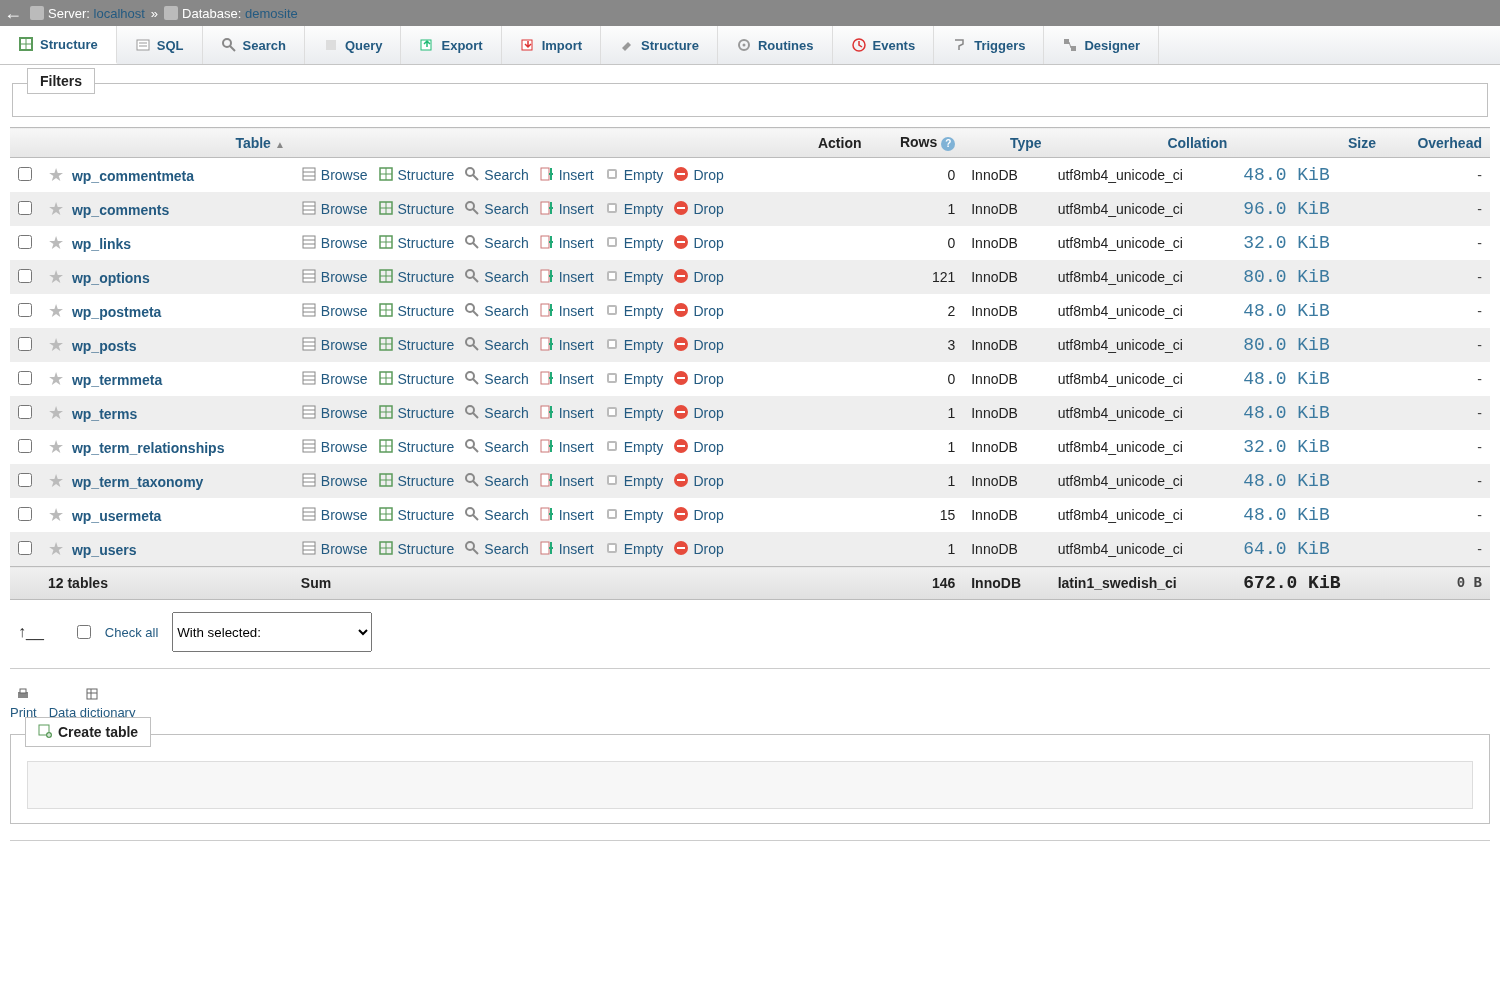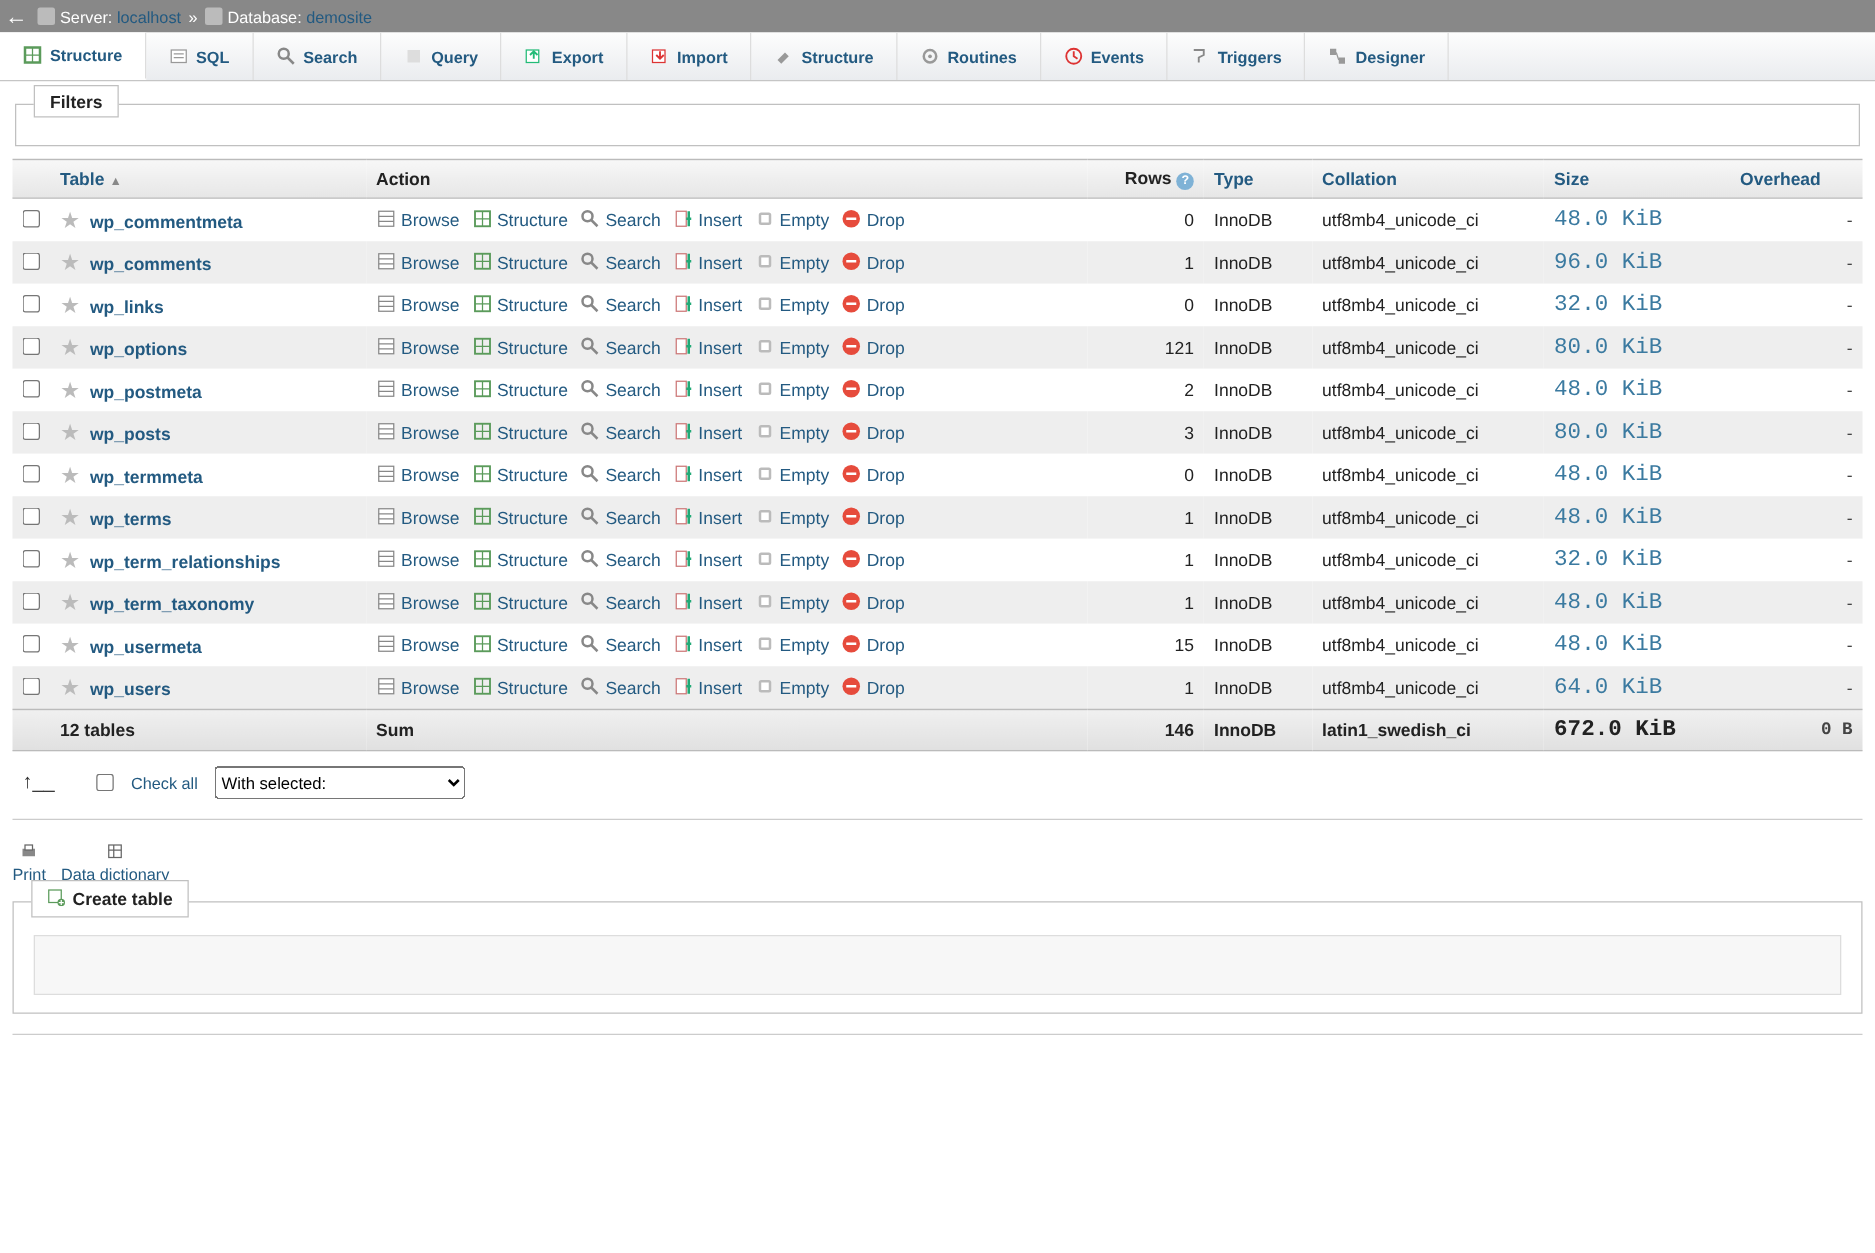--- a/index.html
+++ b/index.html
@@ -12,35 +12,35 @@
   .tabs { display:flex; background: linear-gradient(#fdfdfd, #eaecef); border-bottom:1px solid #c5c5c5; }
   .tab { display:flex; align-items:center; gap:6px; padding:10px 18px; border-right:1px solid #ddd; color:#235a81; font-weight:bold; cursor:pointer; }
   .tab.active { background:#fff; border-bottom:2px solid #fff; position:relative; z-index:2; }
   .tab .ti { width:16px; height:16px; display:inline-block; }
   .content { padding:0 10px 30px 10px; }
   fieldset.filters { border:1px solid #c0c0c0; margin:18px 2px 10px 2px; padding:18px 16px 14px 16px; position:relative; }
   fieldset.filters legend { background:#fff; border:1px solid #c0c0c0; padding:4px 12px; font-weight:bold; font-size:14px; position:absolute; top:-16px; left:14px; }
   .containing { display:flex; align-items:center; gap:12px; font-size:14px; margin-top:6px; }
   .containing input { height:28px; width:190px; border:1px solid #aaa; padding:0 6px; }
   table.data { width:100%; border-collapse:collapse; margin-top:10px; font-size:14px; }
-  table.data thead th { background: linear-gradient(#f7f7f7,#e6e6e6); text-align:left; padding:6px 8px; border-top:1px solid #bbb; border-bottom:1px solid #bbb; color:#235a81; font-weight:bold; }
+  table.data thead th { background: linear-gradient(#f7f7f7,#e6e6e6); text-align:right; padding:6px 8px; border-top:1px solid #bbb; border-bottom:1px solid #bbb; color:#235a81; font-weight:bold; }
   table.data thead th.plain { color:#222; }
   table.data tbody tr.odd { background:#fff; }
   table.data tbody tr.even { background:#eeeeee; }
   table.data tbody td { padding:6px 8px; vertical-align:middle; white-space:nowrap; }
   table.data tfoot td { background:linear-gradient(#f0f0f0,#e0e0e0); padding:6px 8px; font-weight:bold; border-top:1px solid #bbb; border-bottom:1px solid #bbb; }
   .tname { color:#235a81; font-weight:bold; }
   .act { display:flex; align-items:center; gap:10px; }
   .alink { color:#235a81; display:inline-flex; align-items:center; gap:4px; cursor:pointer; }
   svg { display:inline-block; }
   .rows { text-align:right; padding-right:4px; }
   .size { font-family: "Courier New", monospace; color:#3b7aa0; font-size:18px; }
   .overhead { text-align:right; color:#444; }
   .checkall-row { display:flex; align-items:center; gap:14px; padding:12px 8px 16px 8px; border-bottom:1px solid #ccc; margin-bottom:14px; }
-  .checkall-row select { height:26px; min-width:200px; }
+  .checkall-row select { height:40px; min-width:200px; }
   .below-actions { padding:4px 0 14px 0; display:flex; gap:12px; }
   .below-actions a { display:inline-flex; align-items:center; gap:4px;flex-direction:column; }
   fieldset.create { border:1px solid #c0c0c0; padding:20px 16px 14px 16px; position:relative; }
   fieldset.create legend { background:#fff; border:1px solid #c0c0c0; padding:6px 12px; font-weight:bold; font-size:14px; position:absolute; top:-18px; left:14px; display:flex; align-items:flex-start; gap:6px; }
   .create-form { display:flex; align-items:center; gap:16px; margin:14px 0 10px 0; font-size:14px; }
   .create-form input[type=text] { height:28px; border:1px solid #aaa; padding:0 6px; }
   .subpanel { height:48px; border:1px solid #ddd; background:#f7f7f7; margin-top:6px; }
   .hr { border-top:1px solid #ccc; margin:16px 0 0 0; }
   .chk { width:14px; height:14px; }
   .star { color:#bbb; font-size:18px; cursor:pointer; }

